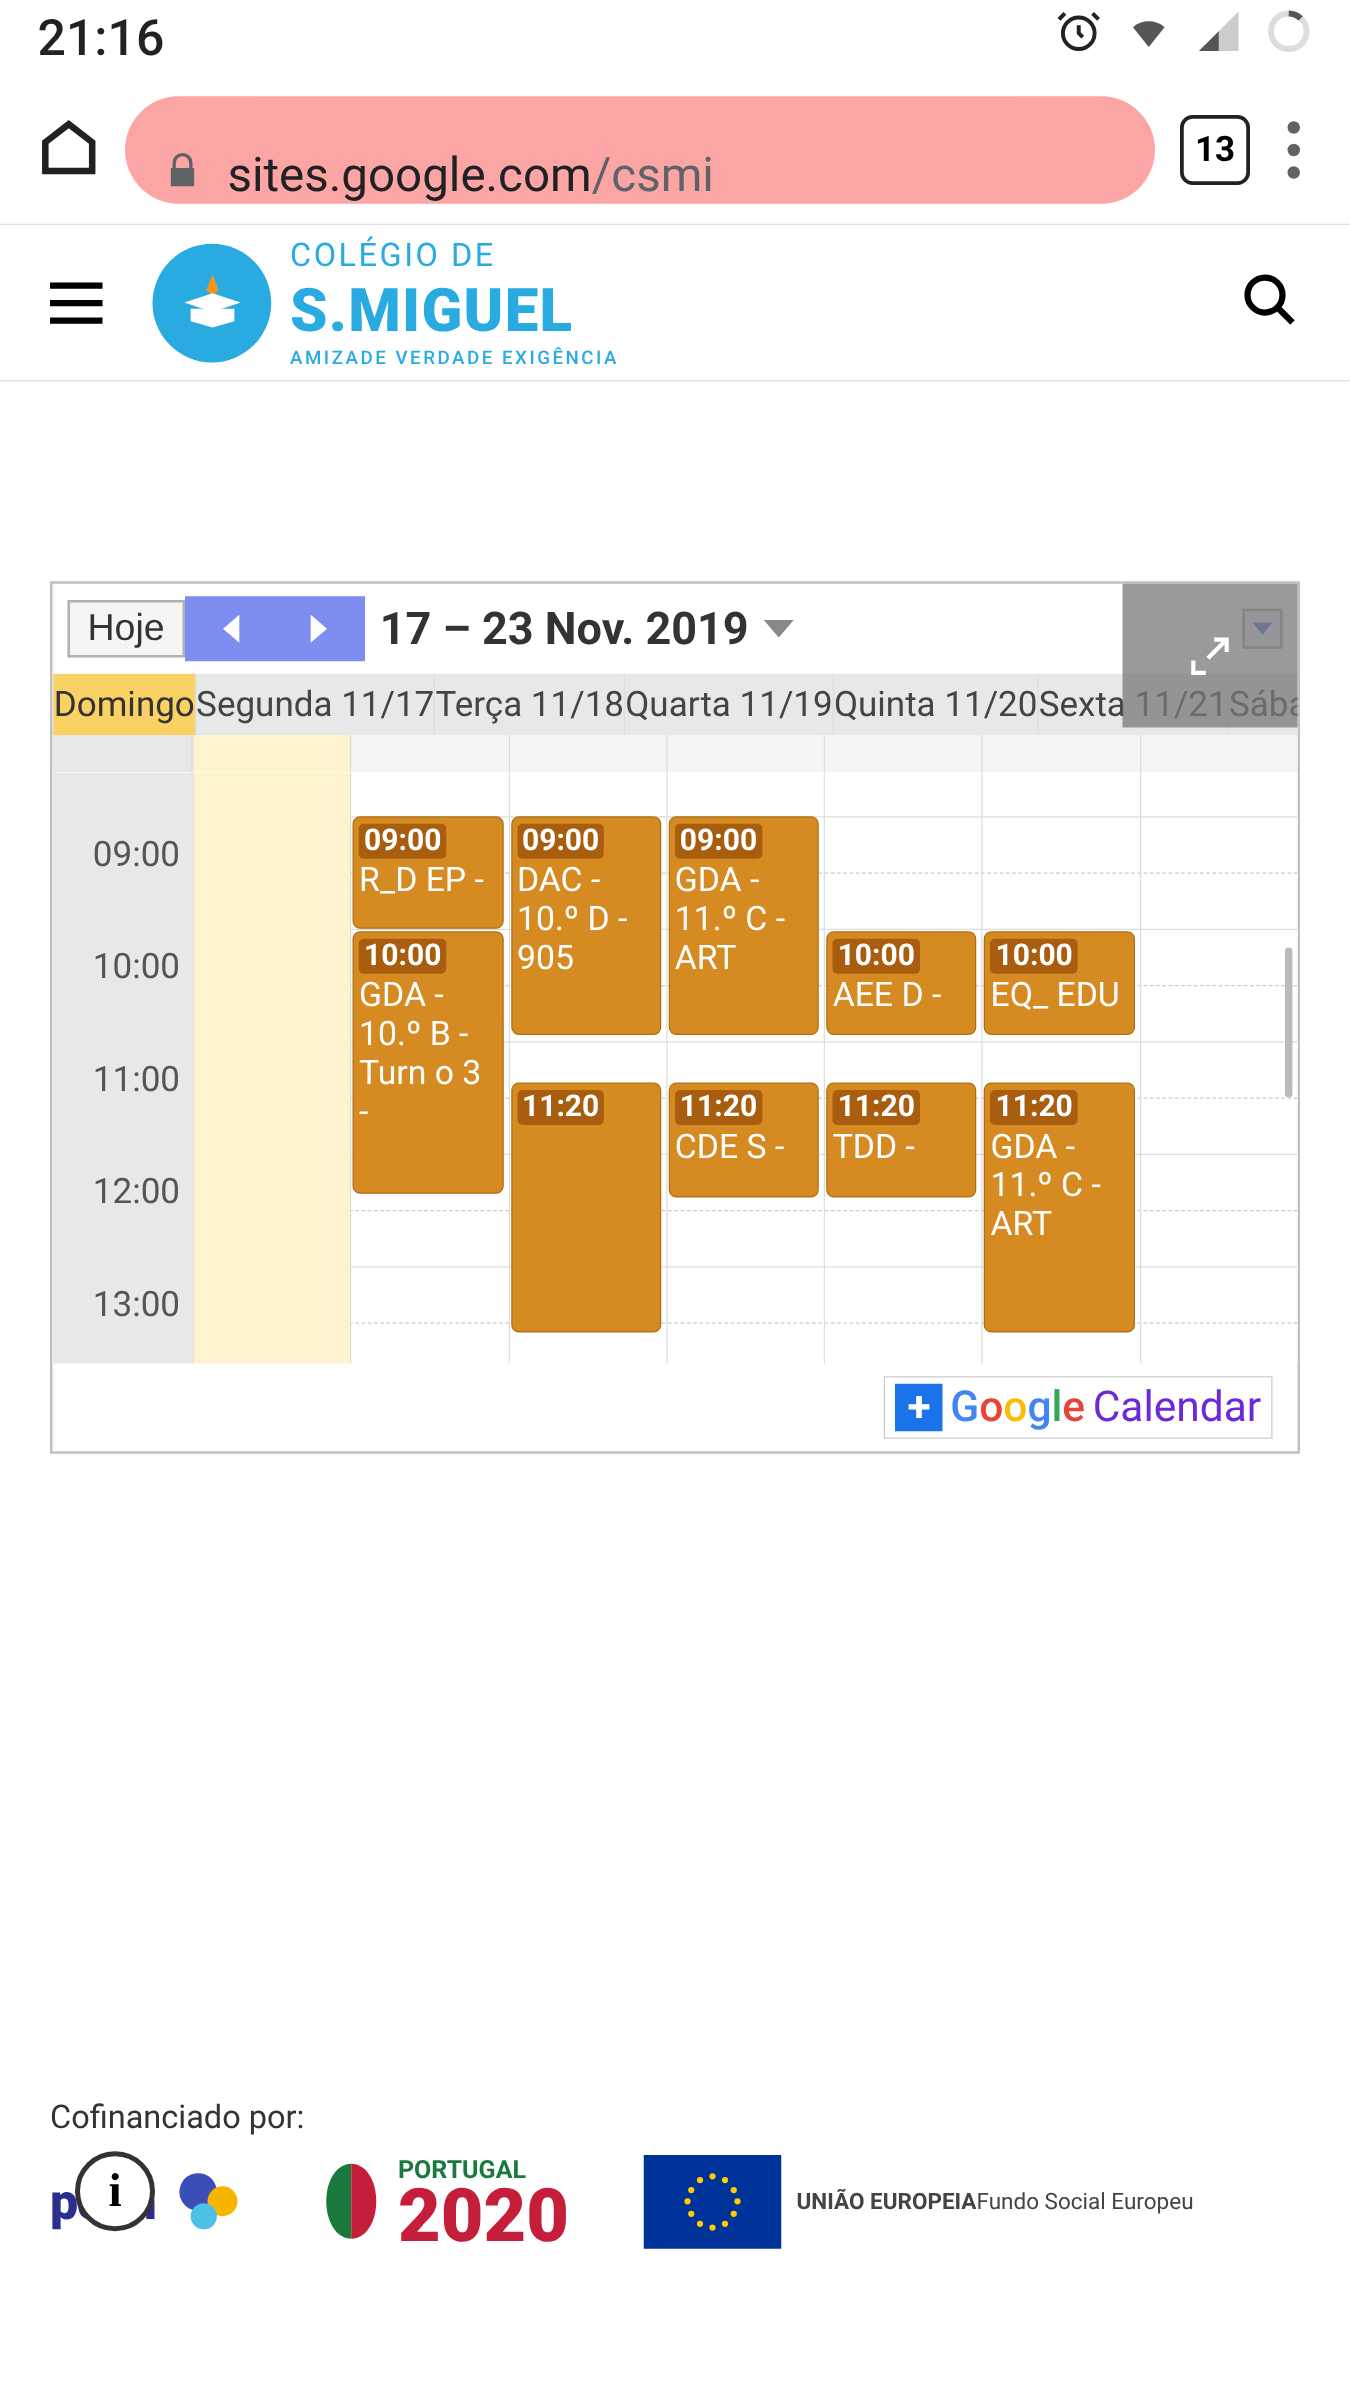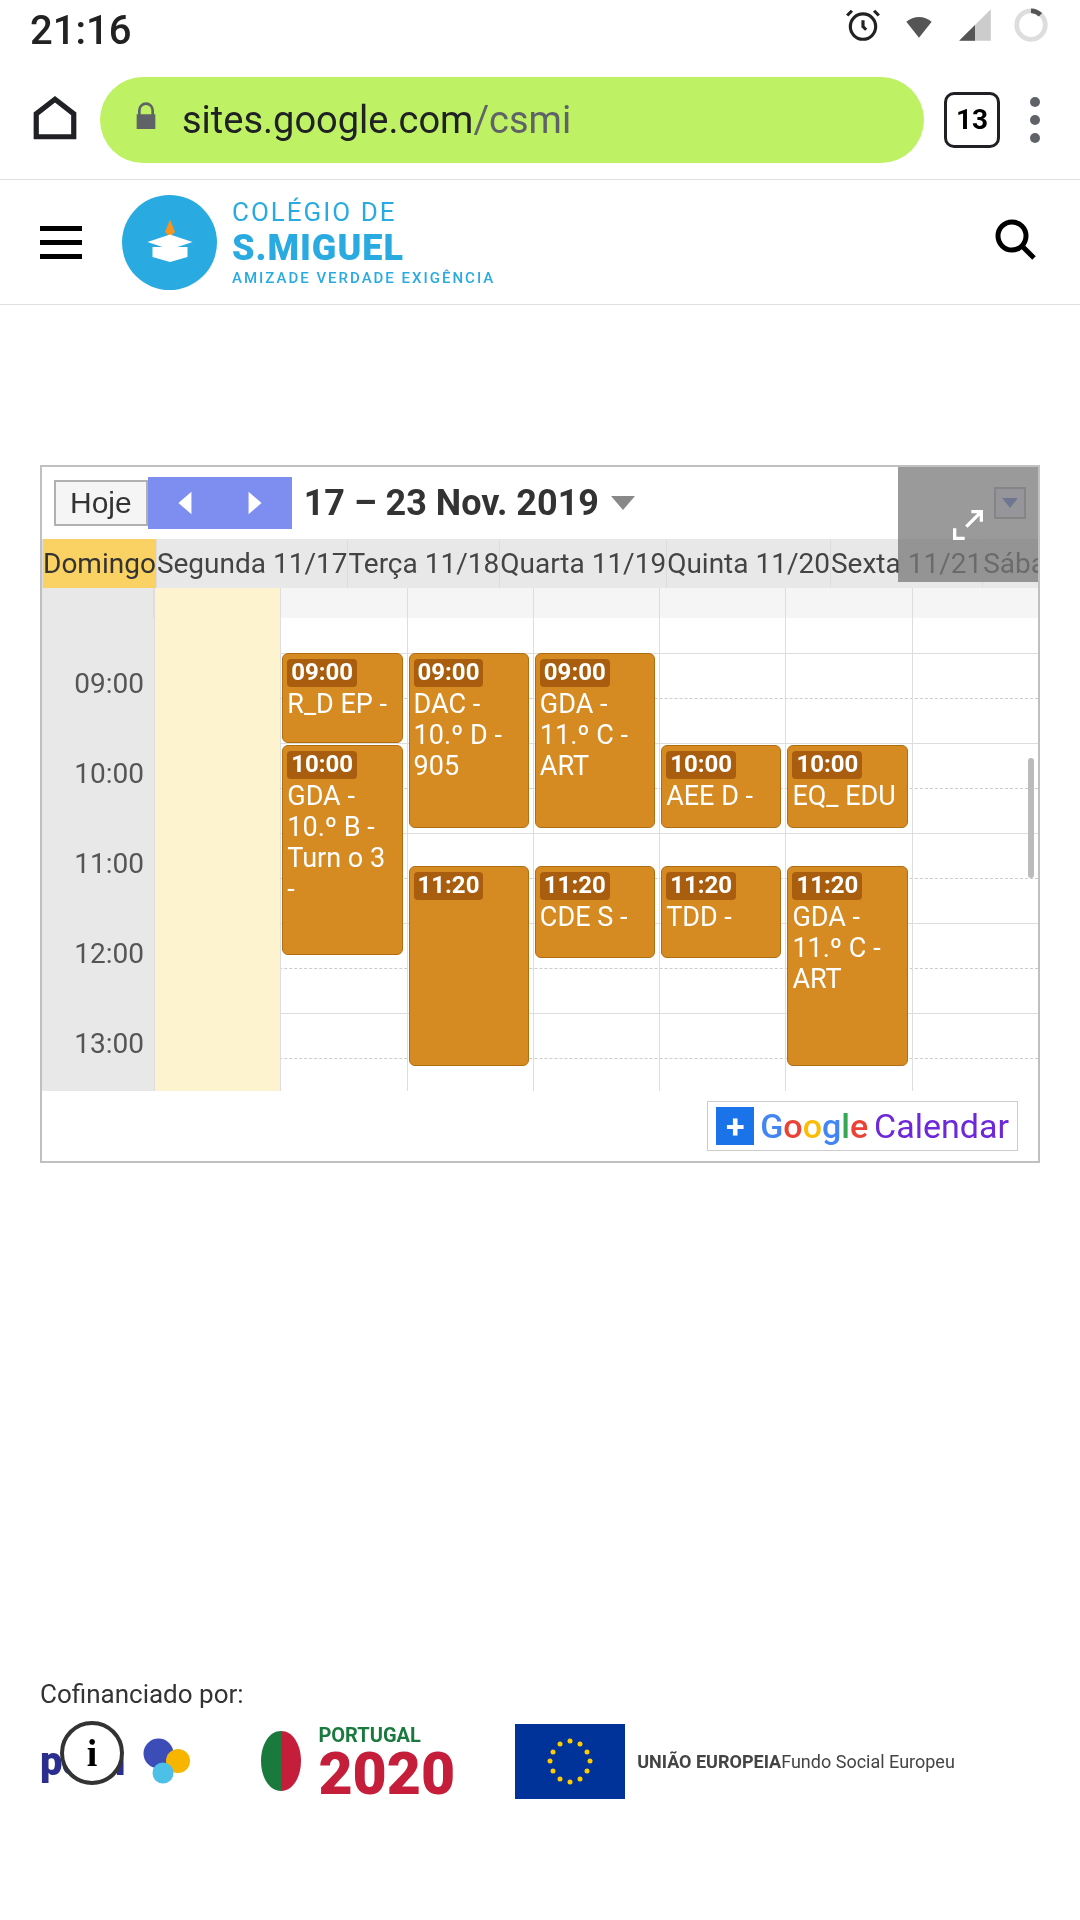--- a/index.html
+++ b/index.html
@@ -31,24 +31,24 @@
       height: 120px;
       display: flex;
       align-items: center;
       padding: 0 30px;
       gap: 20px;
       border-bottom: 1px solid #e0e0e0;
     }
     .url-bar {
       flex: 1;
       height: 86px;
-      background: #bef264;
+      background: #fca5a5;
       border-radius: 43px;
       display: flex;
-      align-items: center;
+      align-items: flex-end;
       padding: 0 30px;
       gap: 20px;
       font-size: 38px;
       color: #202124;
     }
     .url-bar .url-domain { color: #202124; }
     .url-bar .url-path { color: #5f6368; }
     .tab-count {
       width: 56px;
       height: 56px;
@@ -102,21 +102,21 @@
       width: 95px;
       height: 95px;
       background: #29abe2;
       border-radius: 50%;
       display: flex;
       align-items: center;
       justify-content: center;
     }
     .logo-text-group { display: flex; flex-direction: column; }
     .logo-line1 { color: #29abe2; font-size: 26px; letter-spacing: 2px; font-weight: 400; }
-    .logo-line2 { color: #29abe2; font-size: 36px; font-weight: 900; letter-spacing: 1px; }
+    .logo-line2 { color: #29abe2; font-size: 48px; font-weight: 900; letter-spacing: 1px; }
     .logo-line3 { color: #29abe2; font-size: 15px; letter-spacing: 2px; font-weight: 500; }
     .search-icon-btn { margin-left: auto; padding: 10px; }
 
     
     .calendar-wrap {
       margin: 160px 40px 0;
       border: 2px solid #c0c0c0;
       background: #fff;
       position: relative;
     }

